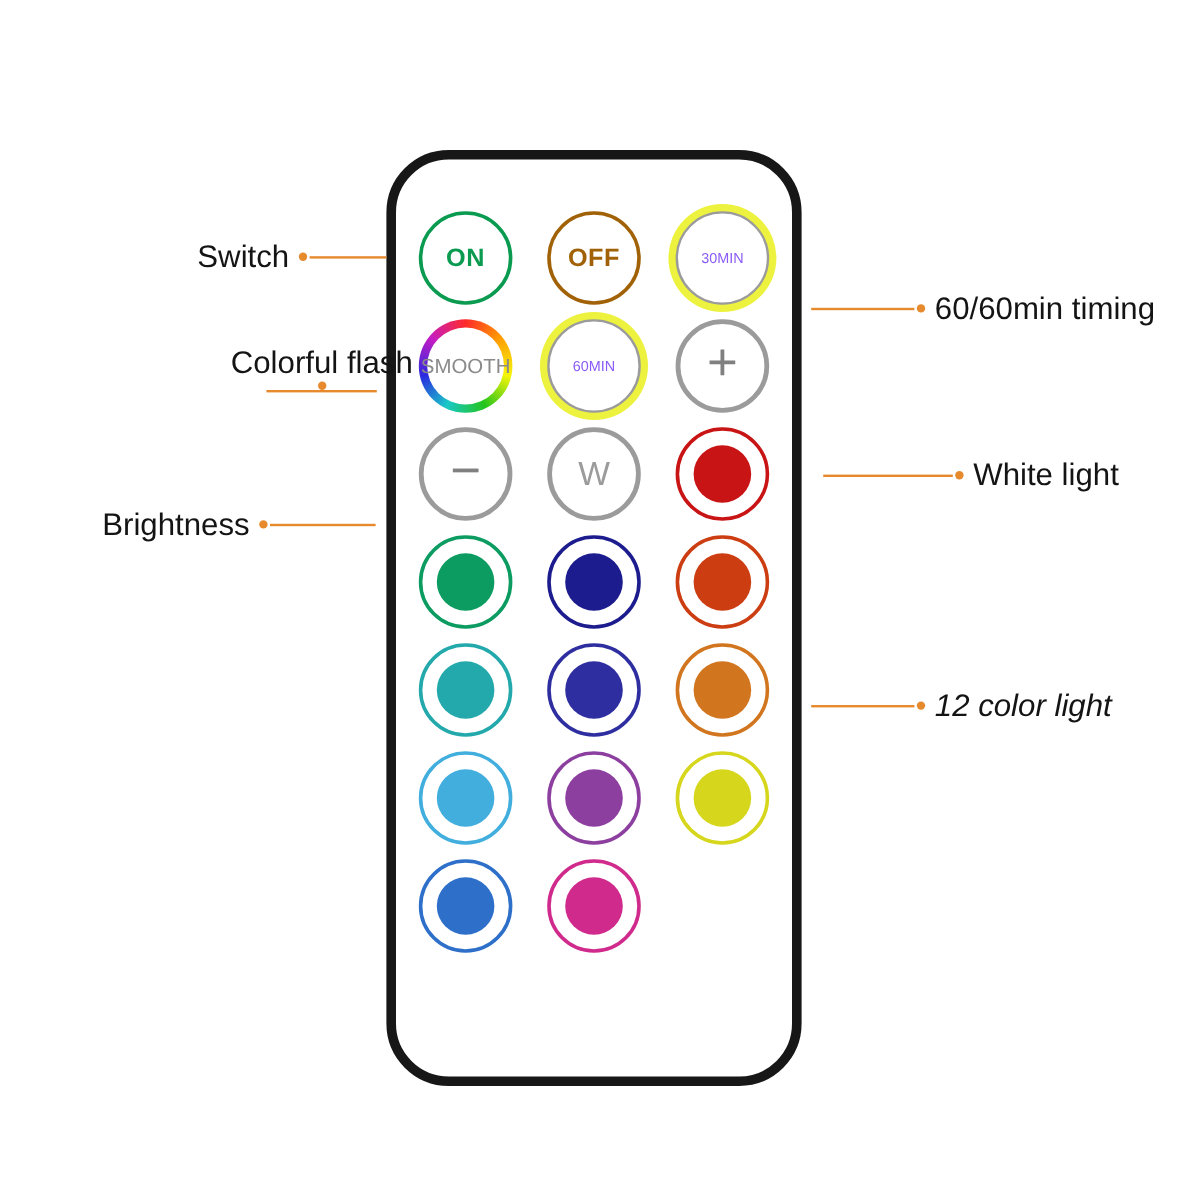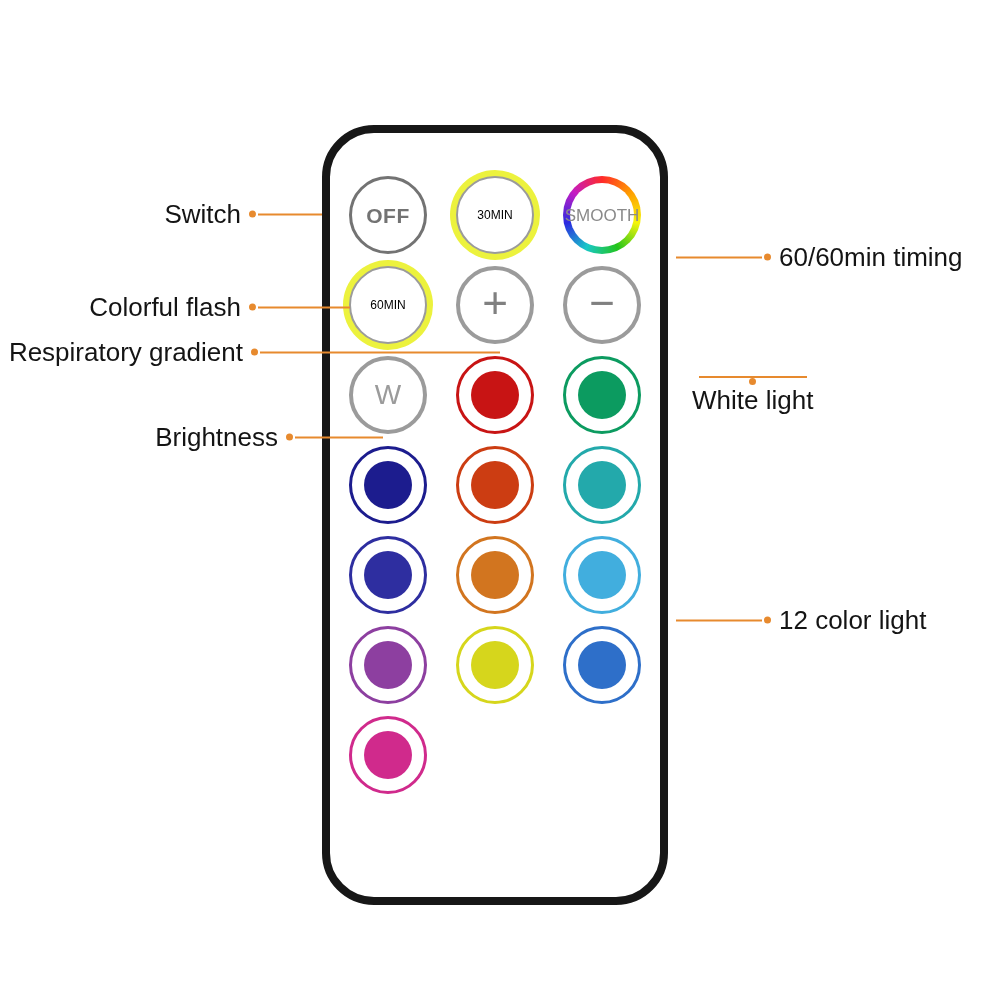--- a/index.html
+++ b/index.html
@@ -16,21 +16,21 @@
     position:absolute;left:19px;top:43px;
     display:grid;grid-template-columns:repeat(3,78px);grid-auto-rows:78px;
     column-gap:29px;row-gap:12px;
   }
   .btn{
     box-sizing:border-box;width:78px;height:78px;border-radius:50%;
     display:flex;align-items:center;justify-content:center;background:#ffffff;
     line-height:1;user-select:none;
   }
   .k-text{border:3px solid currentColor;font-size:21px;font-weight:bold;letter-spacing:.5px;}
-  .k-timer{border:2px solid #9b9b9b;box-shadow:0 0 0 6px #ecf23d;font-size:12px;color:#000000;}
+  .k-timer{border:2px solid #9b9b9b;box-shadow:0 0 0 6px #ecf23d;font-size:12px;color:#8b5cf6;}
   .k-rainbow{
     background:conic-gradient(#ff2a2a,#ff9d00,#f5f50a,#23c41c,#19c8c8,#2a2ae0,#c41cc4,#ff2a2a);
     padding:7px;
   }
   .k-rainbow .inner{
     width:64px;height:64px;background:#ffffff;border-radius:50%;
     display:flex;align-items:center;justify-content:center;font-size:17px;color:#8a8a8a;
   }
   .k-symbol{border:4px solid #9b9b9b;font-size:44px;font-weight:300;color:#808080;padding-bottom:4px;}
   .k-letter{border:4px solid #9b9b9b;font-size:28px;color:#9b9b9b;}
@@ -45,21 +45,22 @@
   .callout .dot{width:7px;height:7px;border-radius:50%;background:var(--accent,#e78a2e);flex:none;margin:0 2px;}
   .callout .line{height:2px;background:var(--accent,#e78a2e);flex:none;}
 </style>
 </head>
 <body>
 
 <div id="canvas">
 
   <div class="remote">
     <div class="btn-grid" id="btn-grid">
-        <div class="btn k-text" style="color: #737373;">OFF</div>
+        <div class="btn k-text" style="color: rgb(10, 154, 80);">ON</div>
+        <div class="btn k-text" style="color: #a16207;">OFF</div>
         <div class="btn k-timer">30MIN</div>
         <div class="btn k-rainbow">
           <div class="inner">SMOOTH</div>
         </div>
         <div class="btn k-timer">60MIN</div>
         <div class="btn k-symbol">+</div>
         <div class="btn k-symbol">−</div>
         <div class="btn k-letter">W</div>
         <div class="btn k-color" style="--c: #c81414;">
           <div class="disc"></div>
@@ -98,45 +99,40 @@
           <div class="disc"></div>
         </div>
       </div>
   </div>
 
   <div class="callout" style="top:214px;right:678px;">
     <span class="txt">Switch</span>
     <span class="dot"></span>
     <span class="line" style="width:64px;"></span>
   </div>
-  <div class="callout" style="top:307px;right:650px;">
+  <div class="callout" style="top:307px;right:650px;flex-direction:column;">
     <span class="txt">Colorful flash</span>
     <span class="dot"></span>
     <span class="line" style="width:92px;"></span>
   </div>
-  <div class="callout" style="top:352px;right:500px;">
-    <span class="txt">Respiratory gradient</span>
-    <span class="dot"></span>
-    <span class="line" style="width:240px;"></span>
-  </div>
-  <div class="callout" style="top:437px;right:617px;">
+  <div class="callout" style="top:437px;right:687px;">
     <span class="txt">Brightness</span>
     <span class="dot"></span>
     <span class="line" style="width:88px;"></span>
   </div>
 
   <div class="callout" style="top:257px;left:676px;">
     <span class="line" style="width:86px;"></span>
     <span class="dot"></span>
     <span class="txt">60/60min timing</span>
   </div>
-  <div class="callout" style="top:396px;left:686px;flex-direction:column;">
+  <div class="callout" style="top:396px;left:686px;">
     <span class="line" style="width:108px;"></span>
     <span class="dot"></span>
     <span class="txt">White light</span>
   </div>
-  <div class="callout" style="top:620px;left:676px;">
+  <div class="callout" style="top:588px;left:676px;font-style:italic;">
     <span class="line" style="width:86px;"></span>
     <span class="dot"></span>
     <span class="txt">12 color light</span>
   </div>
 
 </div>
 
 </body></html>

